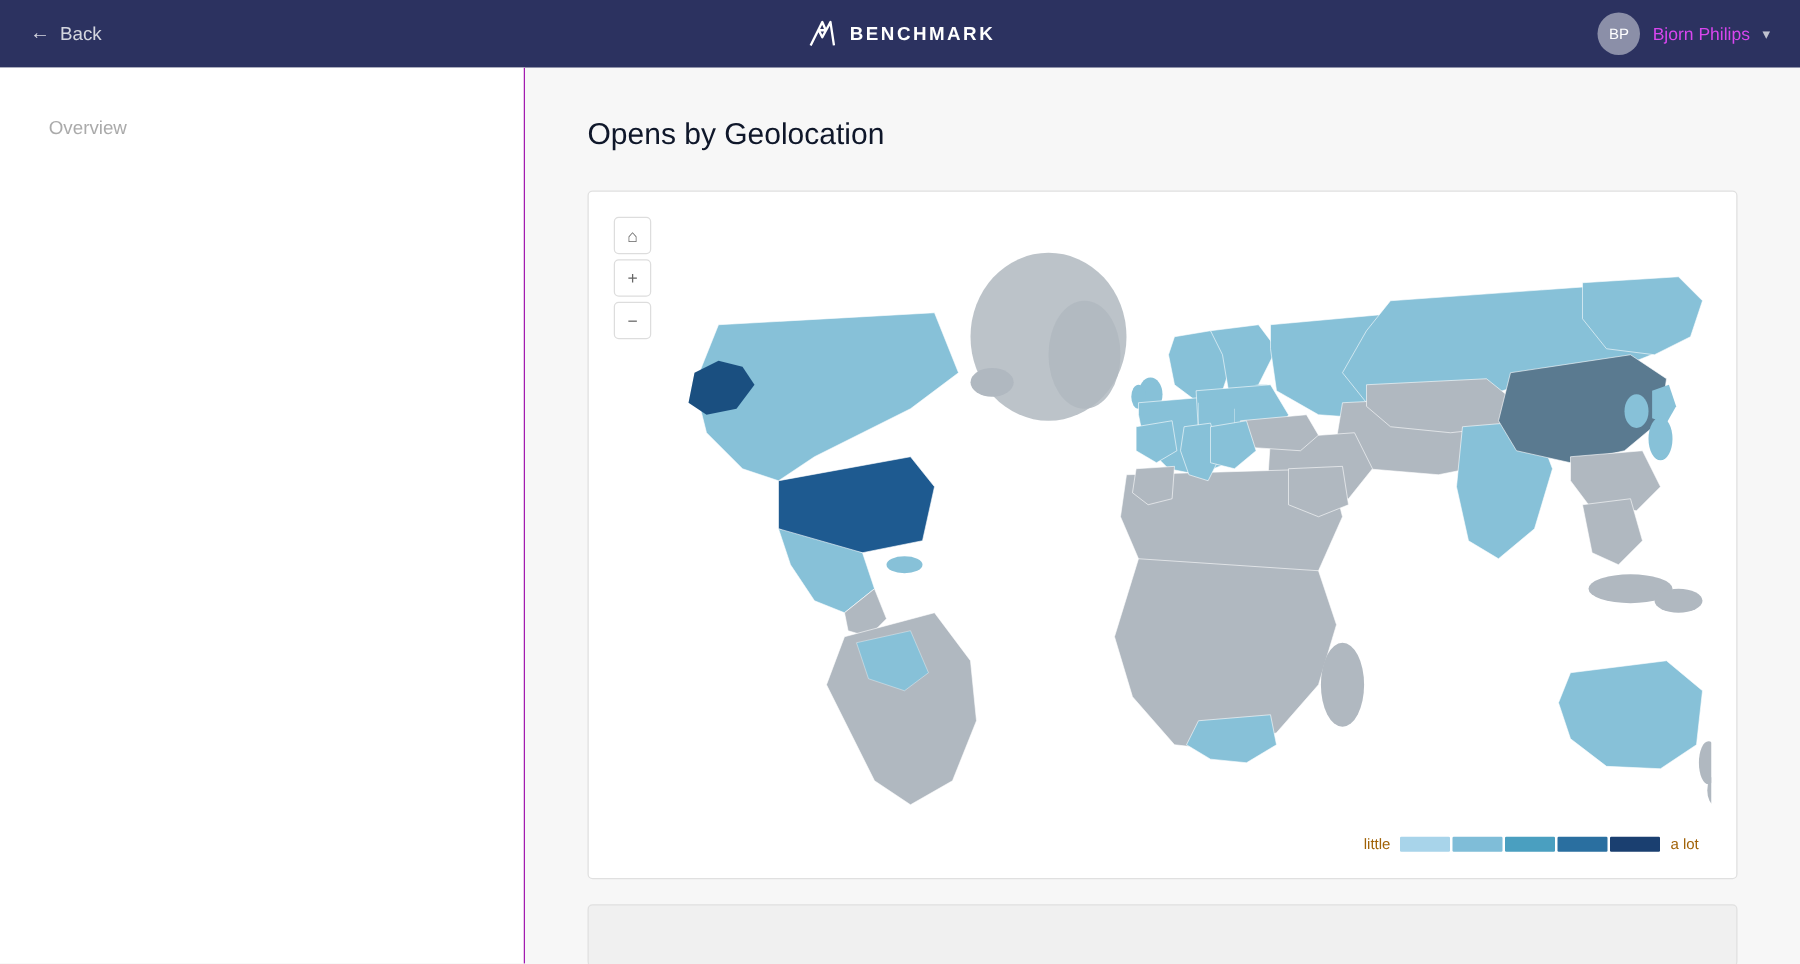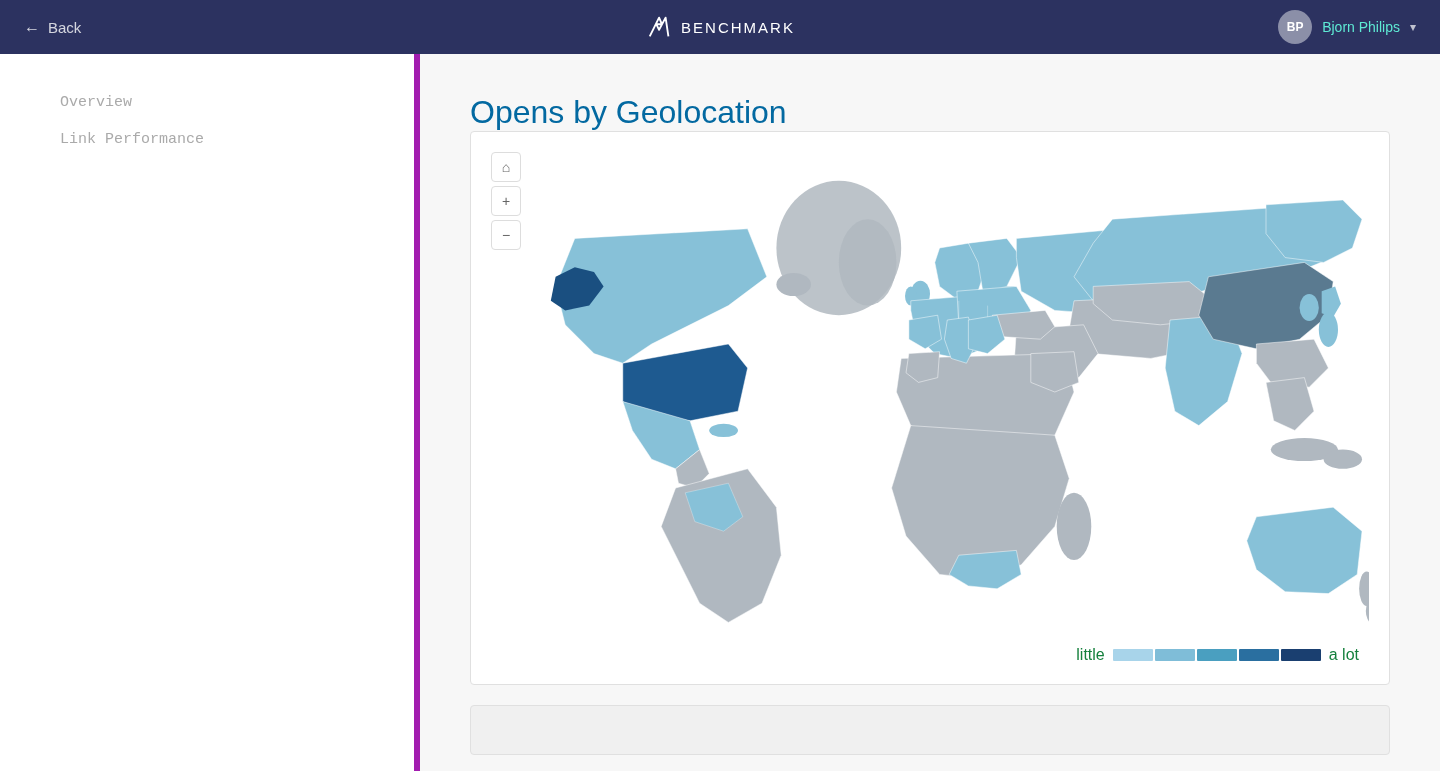--- a/index.html
+++ b/index.html
@@ -37,67 +37,66 @@
       transform: translateX(-50%);
     }
     .logo-icon {
       width: 28px;
       height: 28px;
       fill: white;
     }
     .logo-text {
       color: white;
       font-size: 15px;
-      font-weight: 400;
+      font-weight: 700;
       letter-spacing: 2px;
       text-transform: uppercase;
     }
     .header-right {
       display: flex;
       align-items: center;
       gap: 10px;
       cursor: pointer;
       color: white;
     }
     .avatar {
       width: 34px;
       height: 34px;
       border-radius: 50%;
       background: #8b8fa8;
       display: flex;
       align-items: center;
       justify-content: center;
       font-size: 12px;
-      font-weight: 700;
+      font-weight: 400;
       color: white;
     }
     .user-name {
       font-size: 14px;
-      color: #5eead4;
+      color: #d946ef;
     }
     .chevron-down {
       font-size: 12px;
       color: rgba(255,255,255,0.7);
     }
 
     
     .main-layout {
       display: flex;
       flex: 1;
       overflow: hidden;
     }
 
     
     .sidebar {
       width: 420px;
       background: white;
-      border-right: 6px solid #a21caf;
-      padding: 30px 60px;
+      border-right: 1px solid #a21caf;
+      padding: 30px 39px;
       flex-shrink: 0;
-      font-family: Liberation Mono, monospace;
     }
     .sidebar-item {
       padding: 10px 0;
       font-size: 15px;
       cursor: pointer;
       color: #aaa;
     }
     .sidebar-item.active {
       color: #2c3260;
       font-weight: 600;
@@ -114,23 +113,24 @@
     }
 
     
     .content {
       flex: 1;
       overflow-y: auto;
       padding: 40px 50px;
       background: #f7f7f7;
     }
     .page-title {
-      font-size: 32px;
+      font-size: 24px;
       font-weight: 300;
-      color: #0369a1;
+      color: #0f172a;
+      margin-bottom: 30px;
     }
 
     
     .map-container {
       background: white;
       border: 1px solid #e0e0e0;
       border-radius: 4px;
       padding: 20px;
       position: relative;
     }
@@ -165,22 +165,22 @@
     
     .legend {
       display: flex;
       align-items: center;
       justify-content: flex-end;
       gap: 8px;
       margin-top: 10px;
       padding-right: 10px;
     }
     .legend-label {
-      font-size: 16px;
-      color: #15803d;
+      font-size: 12px;
+      color: #a16207;
     }
     .legend-bar {
       display: flex;
       gap: 2px;
     }
     .legend-segment {
       width: 40px;
       height: 12px;
       border-radius: 1px;
     }
@@ -225,23 +225,20 @@
     <span class="user-name">Bjorn Philips</span>
     <span class="chevron-down">▾</span>
   </div>
 </header>
 
 <div class="main-layout">
 
   <nav class="sidebar">
     <div class="sidebar-item">
       <span>Overview</span>
-    </div>
-    <div class="sidebar-item">
-      <span>Link Performance</span>
     </div>
   </nav>
 
   <main class="content">
     <h1 class="page-title">Opens by Geolocation</h1>
 
     <div class="map-container">
 
       
       <div class="map-controls">

